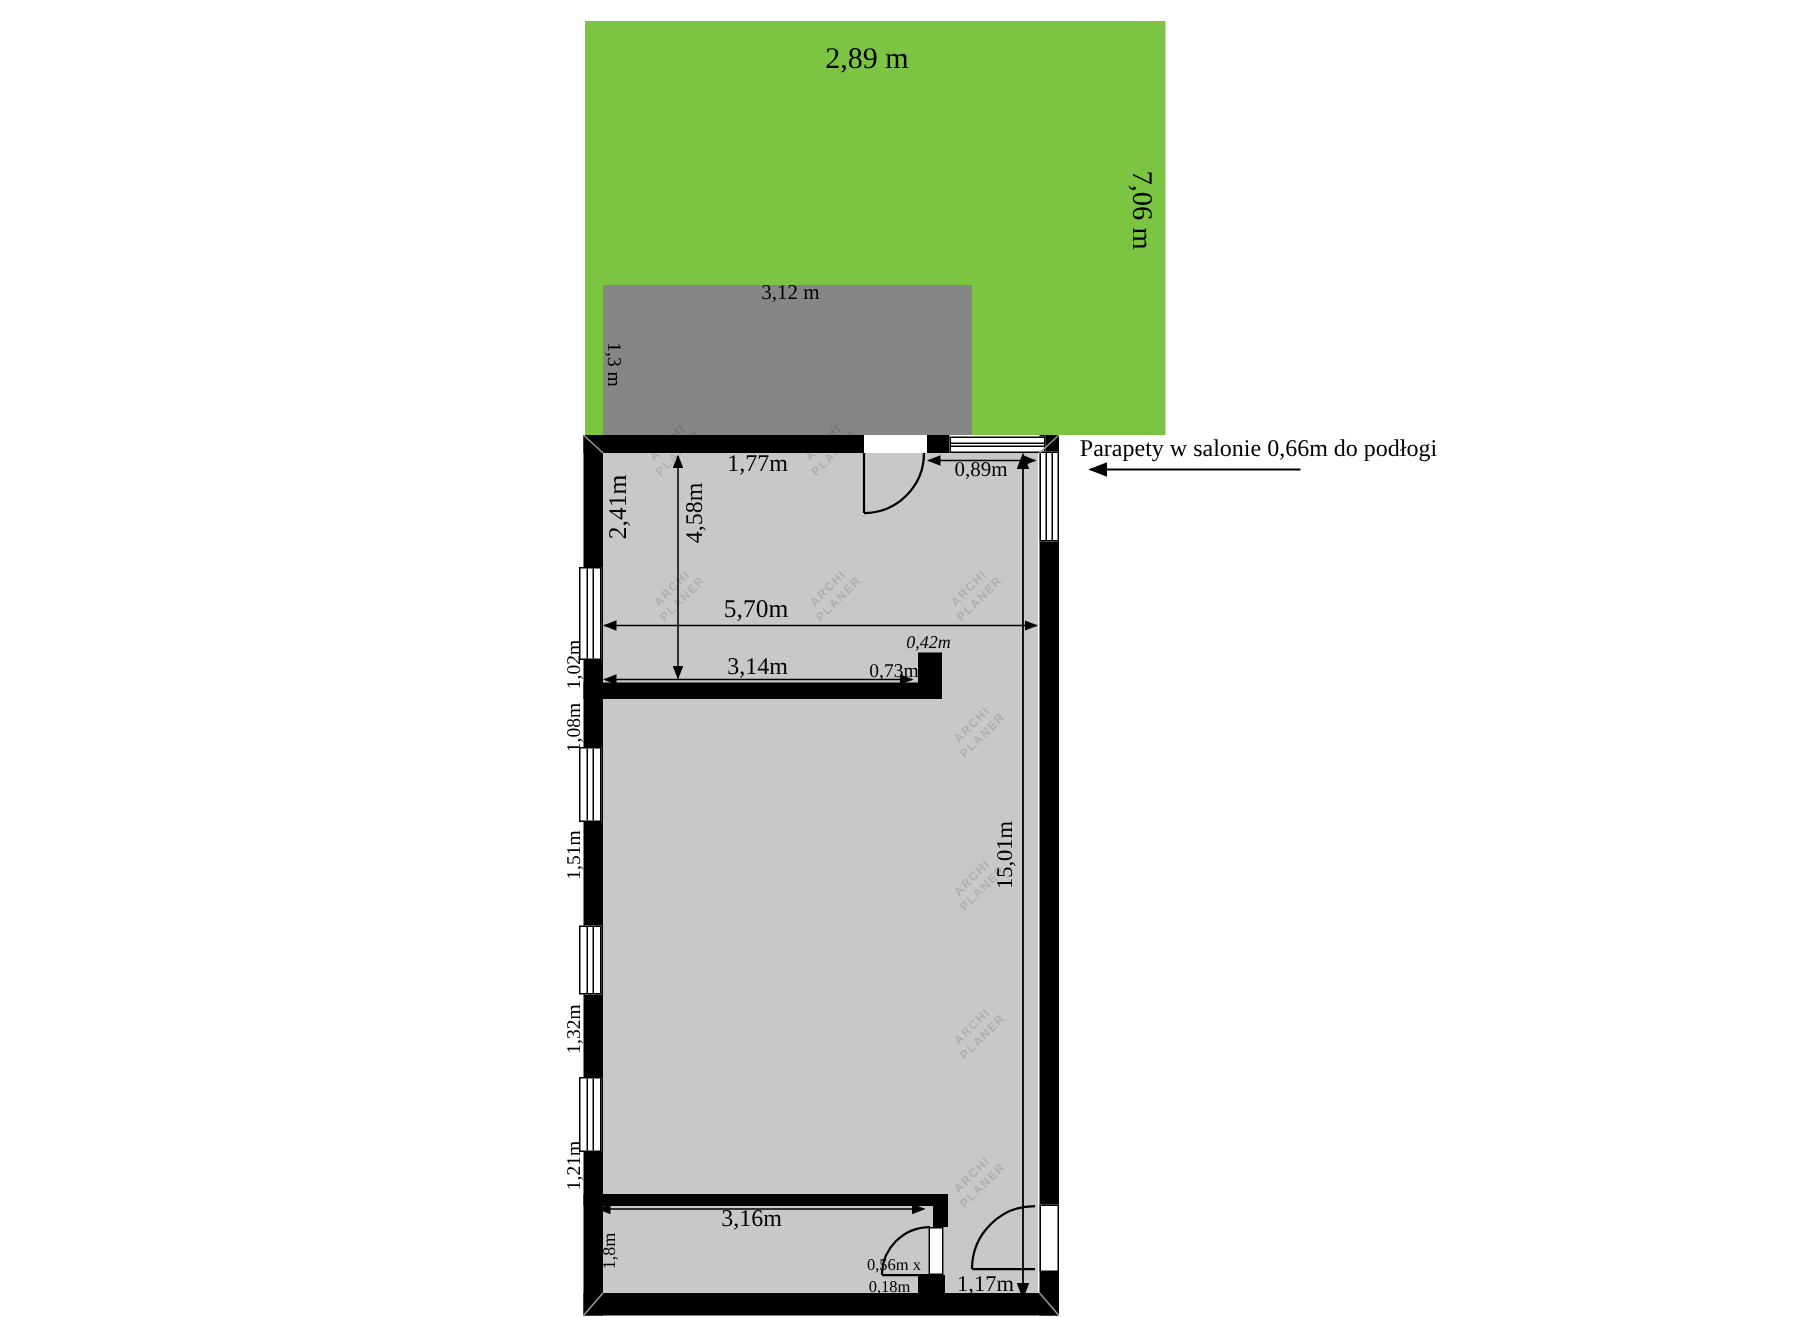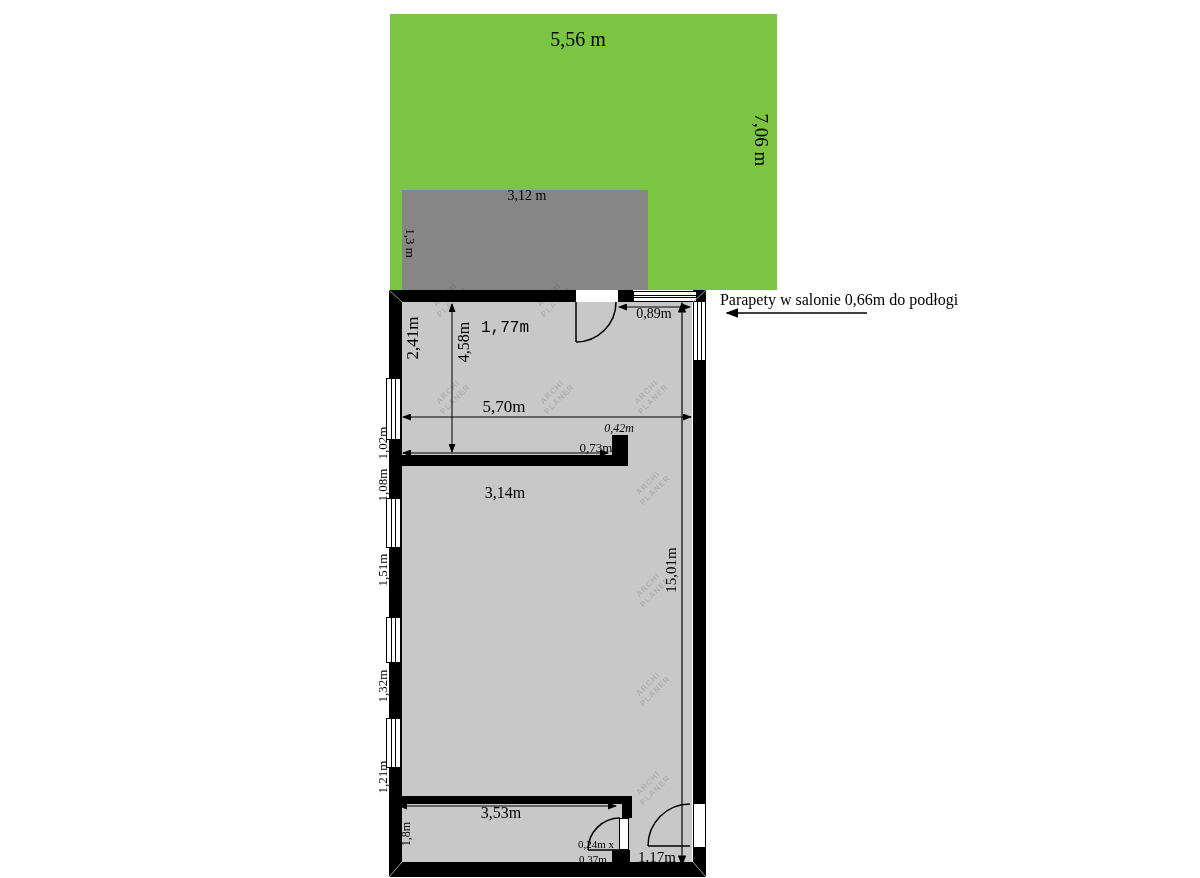--- a/index.html
+++ b/index.html
@@ -121,43 +121,43 @@
     <path d="M648,846 L690,846 M648,846 A42,42 0 0 1 690,804" fill="none" stroke="#000" stroke-width="1.5"></path>
 
     <g stroke="#9a9a9a" stroke-width="1">
       <line x1="389" y1="290" x2="402" y2="302"></line>
       <line x1="706" y1="290" x2="693" y2="302"></line>
       <line x1="389" y1="877" x2="402" y2="862"></line>
       <line x1="706" y1="877" x2="693" y2="862"></line>
     </g>
   </svg>
 
-  <div class="lbl" style="left:578px;top:39px;font-size:20px;">5,56 m</div>
+  <div class="lbl" style="left:578px;top:39px;font-size:20px;">2,89 m</div>
   <div class="lbl r90" style="left:761px;top:140px;font-size:19px;">7,06 m</div>
   <div class="lbl" style="left:527px;top:196px;font-size:14px;">3,12 m</div>
   <div class="lbl r90" style="left:410px;top:243px;font-size:13px;">1,3 m</div>
 
   <div class="lbl rm90" style="left:412px;top:338px;font-size:17px;">2,41m</div>
   <div class="lbl rm90" style="left:464px;top:342px;font-size:16px;">4,58m</div>
-  <div class="lbl" style="left:505px;top:328px;font-size:16px;font-family:Liberation Mono, monospace;">1,77m</div>
+  <div class="lbl" style="left:505px;top:310px;font-size:16px;">1,77m</div>
   <div class="lbl" style="left:654px;top:314px;font-size:14px;">0,89m</div>
   <div class="lbl" style="left:504px;top:406px;font-size:17px;">5,70m</div>
-  <div class="lbl" style="left:505px;top:445px;font-size:16px;margin-top:48px;">3,14m</div>
+  <div class="lbl" style="left:505px;top:445px;font-size:16px;">3,14m</div>
   <div class="lbl" style="left:619px;top:428px;font-size:12px;font-style:italic;">0,42m</div>
   <div class="lbl" style="left:596px;top:447px;font-size:13px;">0,73m</div>
 
   <div class="lbl rm90" style="left:382px;top:443px;font-size:13px;">1,02m</div>
   <div class="lbl rm90" style="left:382px;top:485px;font-size:13px;">1,08m</div>
   <div class="lbl rm90" style="left:382px;top:570px;font-size:13px;">1,51m</div>
   <div class="lbl rm90" style="left:382px;top:686px;font-size:13px;">1,32m</div>
   <div class="lbl rm90" style="left:382px;top:777px;font-size:13px;">1,21m</div>
 
   <div class="lbl rm90" style="left:671px;top:570px;font-size:15px;">15,01m</div>
 
-  <div class="lbl" style="left:501px;top:813px;font-size:16px;">3,53m</div>
+  <div class="lbl" style="left:501px;top:813px;font-size:16px;">3,16m</div>
   <div class="lbl rm90" style="left:406px;top:834px;font-size:12px;">1,8m</div>
-  <div class="lbl" style="left:596px;top:844px;font-size:11px;">0,24m x</div>
-  <div class="lbl" style="left:593px;top:859px;font-size:11px;">0,37m</div>
+  <div class="lbl" style="left:596px;top:844px;font-size:11px;">0,56m x</div>
+  <div class="lbl" style="left:593px;top:859px;font-size:11px;">0,18m</div>
   <div class="lbl" style="left:657px;top:857px;font-size:15px;">1,17m</div>
 
   <div class="lbl" style="left:839px;top:300px;font-size:16px;">Parapety w salonie 0,66m do podłogi</div>
 
 </div>
 
 </body></html>

